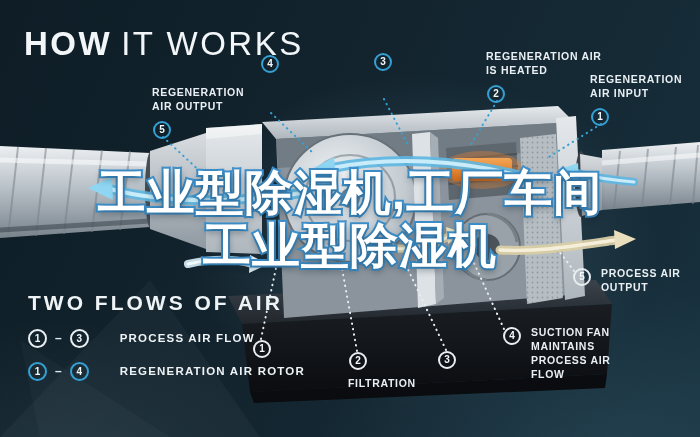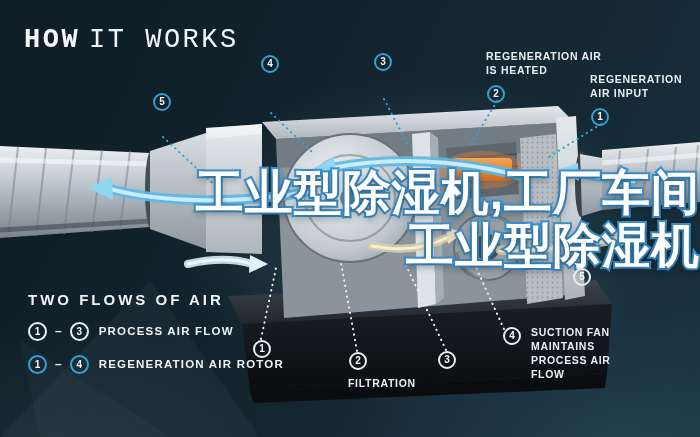--- a/index.html
+++ b/index.html
@@ -6,43 +6,43 @@
   .stage{
     position:relative;width:700px;height:437px;overflow:hidden;
     font-family:"Liberation Sans","DejaVu Sans",sans-serif;
     background:
       radial-gradient(ellipse 330px 230px at 60% 55%, rgba(105,145,165,.30), rgba(105,145,165,0) 72%),
       radial-gradient(ellipse 430px 300px at 88% 108%, rgba(75,118,138,.26), rgba(75,118,138,0) 70%),
       radial-gradient(ellipse 300px 220px at 8% 108%, rgba(120,160,180,.10), rgba(120,160,180,0) 70%),
       linear-gradient(115deg,#0e1d26 0%,#13242e 45%,#17303d 100%);
   }
   svg.scene{position:absolute;left:0;top:0;z-index:1;}
-  .title{position:absolute;left:24px;top:25px;z-index:7;font-size:27px;
-    letter-spacing:2.5px;color:#f2f6f8;font-weight:300;white-space:nowrap;font-family:Liberation Mono, monospace;}
+  .title{position:absolute;left:24px;top:25px;z-index:7;font-size:33px;
+    letter-spacing:2.5px;color:#f2f6f8;font-weight:300;white-space:nowrap;}
   .title b{font-weight:700;margin-right:9px;}
-  .watermark{position:absolute;left:0;right:0;top:166px;z-index:6;text-align:right;
+  .watermark{position:absolute;left:0;right:0;top:166px;z-index:6;text-align:center;
     font-weight:700;color:#ffffff;font-size:48px;line-height:53px;letter-spacing:1px;
     -webkit-text-stroke:4px #3f93cf;paint-order:stroke fill;
     text-shadow:0 3px 7px rgba(8,25,36,.45);white-space:nowrap;}
   .label{position:absolute;z-index:7;color:#e9eff3;font-size:10.5px;font-weight:700;
     letter-spacing:.7px;line-height:1.32;text-transform:uppercase;}
   .badge{box-sizing:border-box;width:18px;height:18px;border-radius:50%;
     border:2px solid #e9eef1;display:flex;align-items:center;justify-content:center;
     font-size:10px;font-weight:700;color:#f4f8fa;letter-spacing:0;}
   .badge.blue{border-color:#35a0d4;}
   .label.below .badge{margin-top:7px;margin-left:1px;}
   .label.above .badge{margin-bottom:7px;margin-left:1px;}
   .label.row{display:flex;align-items:flex-start;gap:10px;}
   .label.row .badge{flex:0 0 auto;margin-top:1px;}
   .legend{position:absolute;left:28px;top:291px;z-index:7;color:#eef3f5;}
-  .legend-title{font-size:15px;font-weight:700;letter-spacing:3px;margin-bottom:13px;}
+  .legend-title{font-size:21px;font-weight:700;letter-spacing:3px;margin-bottom:13px;}
   .legend-row{display:flex;align-items:center;gap:7px;margin-bottom:13px;height:20px;}
   .legend-row .badge{width:19px;height:19px;}
   .legend-row .dash{color:#dfe7eb;font-weight:700;font-size:12px;margin:0 1px;}
-  .legend-row .legend-label{font-size:11.5px;font-weight:700;letter-spacing:1.2px;margin-left:3px;text-align:center;}
+  .legend-row .legend-label{font-size:11.5px;font-weight:700;letter-spacing:1.2px;margin-left:24px;text-align:center;}
 </style>
 </head>
 <body>
 
 <div class="stage">
 
   <svg class="scene" width="700" height="437" viewBox="0 0 700 437">
     <defs>
       <linearGradient id="ductGrad" x1="0" y1="0" x2="0" y2="1">
         <stop offset="0" stop-color="#eceff1"></stop>
@@ -190,20 +190,21 @@
   </svg>
 
   <div class="title"><b>HOW</b><span>IT WORKS</span></div>
 
   <div class="watermark">
     <div>工业型除湿机,工厂车间</div>
     <div>工业型除湿机</div>
   </div>
 
   <div class="label below" style="left:152px;top:86px;width:94px">
+    <div>REGENERATION AIR OUTPUT</div>
     <div class="badge blue">
         <span>5</span>
       </div>
   </div>
   <div class="label below" style="left:260px;top:48px;width:96px">
     <div class="badge blue">
         <span>4</span>
       </div>
   </div>
   <div class="label below" style="left:373px;top:46px;width:72px">
@@ -243,20 +244,21 @@
   <div class="label row" style="left:503px;top:326px;width:148px">
     <div class="badge">
         <span>4</span>
       </div>
     <div style="width:114px">SUCTION FAN MAINTAINS PROCESS AIR FLOW</div>
   </div>
   <div class="label row" style="left:573px;top:267px;width:124px">
     <div class="badge">
         <span>5</span>
       </div>
+    <div style="width:90px">PROCESS AIR OUTPUT</div>
   </div>
 
   <div class="legend">
     <div class="legend-title">TWO FLOWS OF AIR</div>
     <div class="legend-row">
       <span class="badge">
           <span>1</span>
         </span>
       <span class="dash">–</span>
       <span class="badge">

